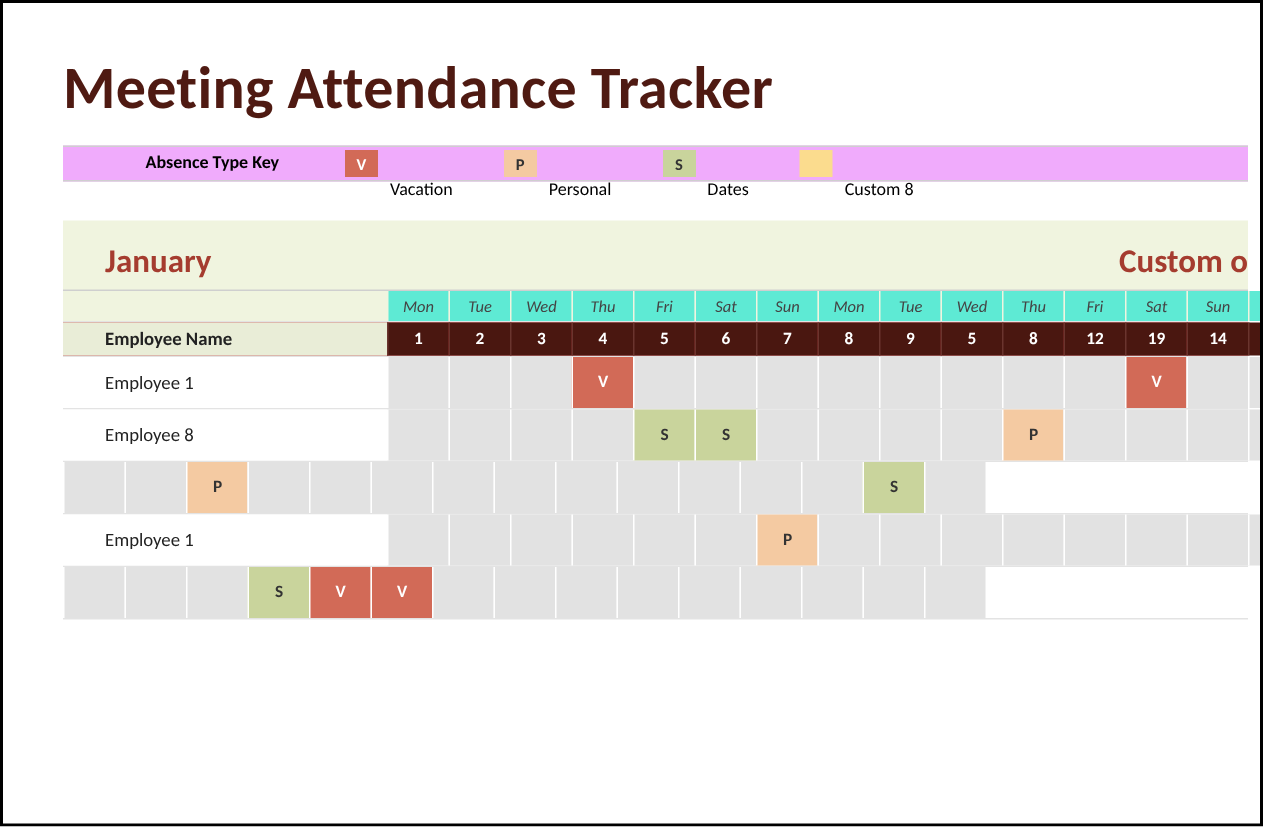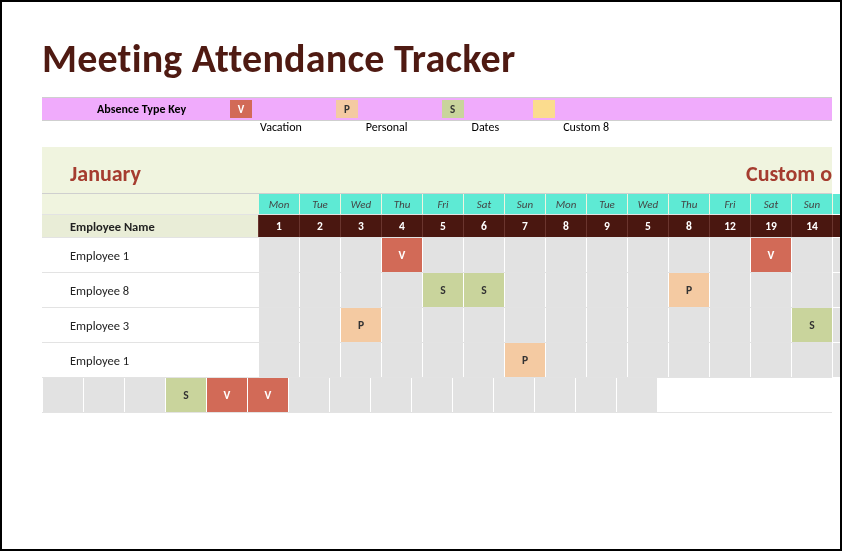--- a/index.html
+++ b/index.html
@@ -145,21 +145,20 @@
             <div class="cell"></div>
             <div class="cell"></div>
             <div class="cell p">P</div>
             <div class="cell"></div>
             <div class="cell"></div>
             <div class="cell"></div>
             <div class="cell"></div>
           </div>
         </div>
         <div class="row r-emp">
-          <div class="name">Employee 3</div>
           <div class="cells">
             <div class="cell"></div>
             <div class="cell"></div>
             <div class="cell p">P</div>
             <div class="cell"></div>
             <div class="cell"></div>
             <div class="cell"></div>
             <div class="cell"></div>
             <div class="cell"></div>
             <div class="cell"></div>

